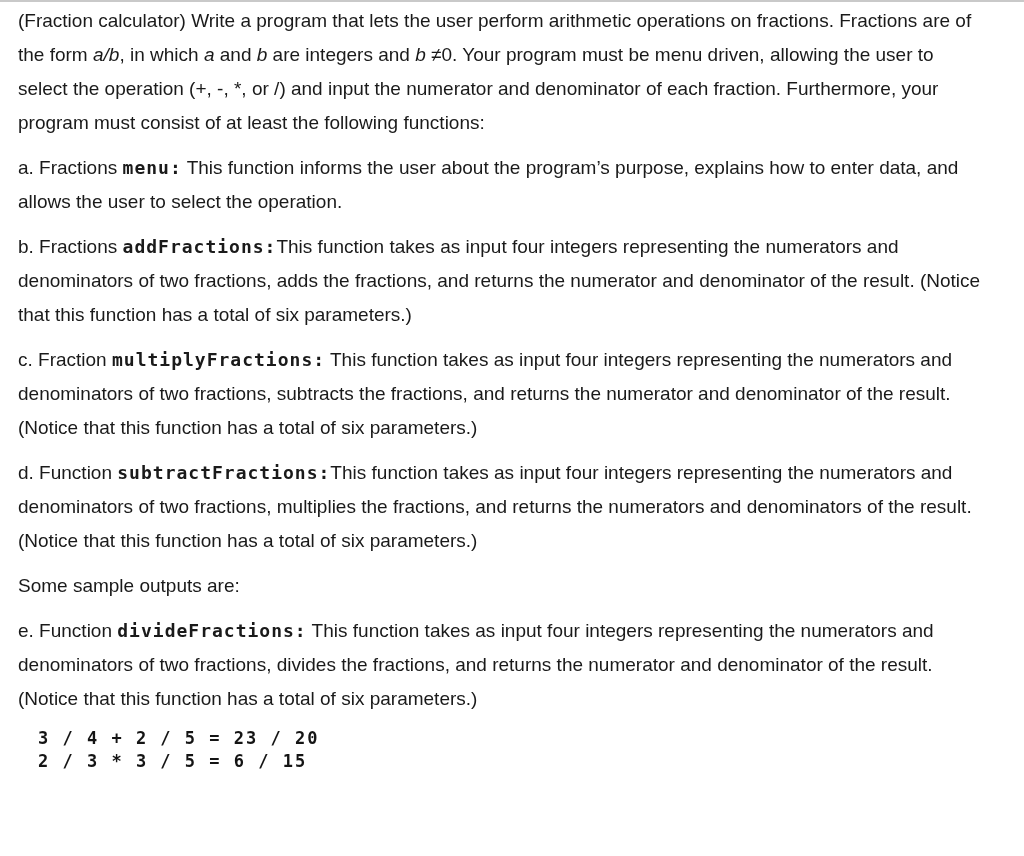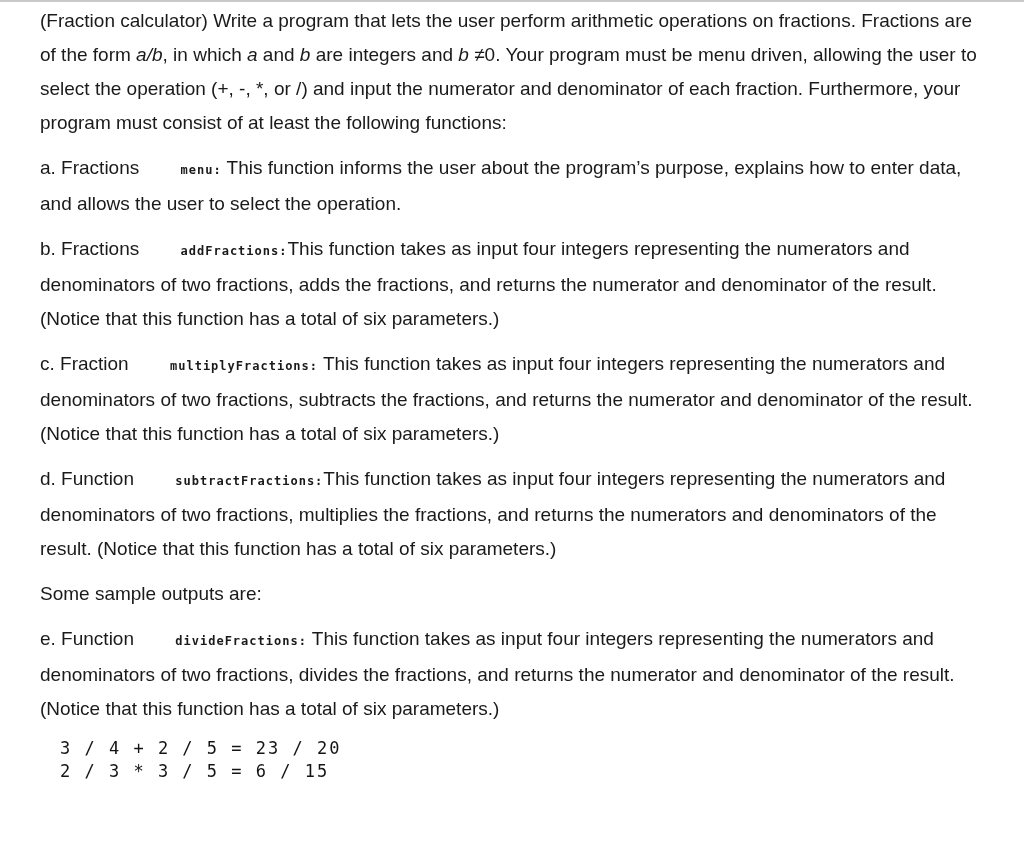--- a/index.html
+++ b/index.html
@@ -12,44 +12,43 @@
     background: #ffffff;
     color: #1a1a1a;
     font-family: "Liberation Sans", "DejaVu Sans", sans-serif;
     overflow: hidden;
   }
   .top-line {
     border-top: 2px solid #c9c9c9;
     height: 0;
   }
   .content {
-    padding: 2px 38px 0 40px;
+    padding: 2px 38px 0 18px;
   }
   p.para {
     font-size: 19px;
     line-height: 34px;
     margin: 0 0 11px 0;
   }
   .it {
     font-style: italic;
   }
   .code {
     font-family: "DejaVu Sans Mono", "Liberation Mono", monospace;
     font-weight: 700;
-    font-size: 12px;
+    font-size: 18px;
     letter-spacing: 1px;
-    margin-left: 36px;
   }
   .samples {
     margin-top: 4px;
     padding-left: 20px;
   }
   .sample-line {
     font-family: "DejaVu Sans Mono", "Liberation Mono", monospace;
-    font-weight: 400;
+    font-weight: 700;
     font-size: 17px;
     line-height: 23px;
     letter-spacing: 2px;
     color: #141414;
     white-space: pre;
   }
 </style>
 </head>
 <body>
 

